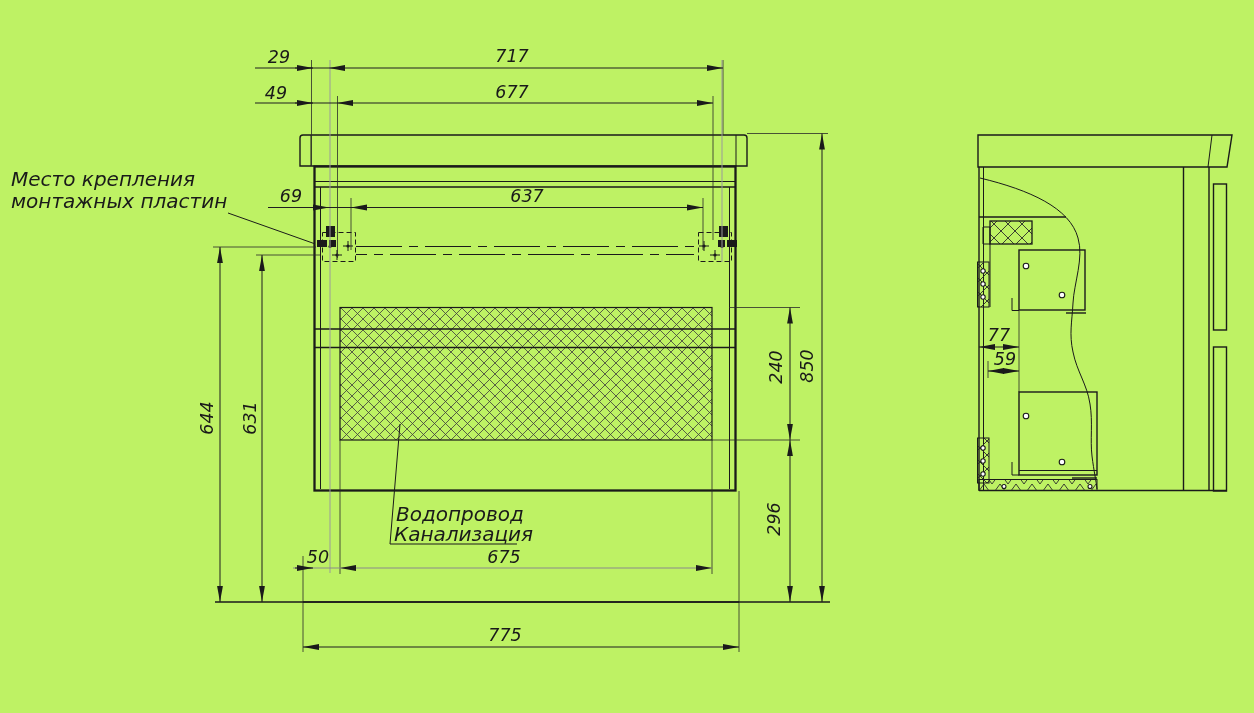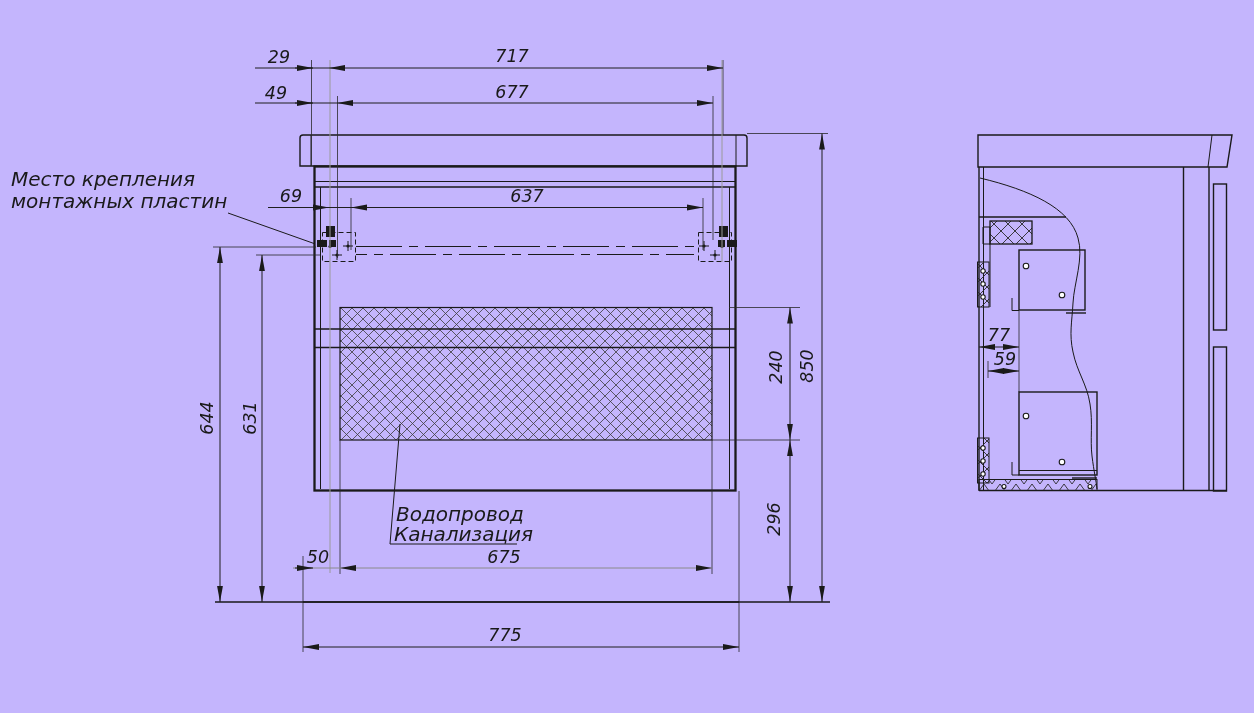--- a/index.html
+++ b/index.html
@@ -1,16 +1,16 @@
 <!DOCTYPE html>
 <html><head>
 <meta charset="utf-8">
 <style>
   html,body{margin:0;padding:0;background:#fff;}
-  .canvas{position:relative;width:1254px;height:713px;background:#c4b5fd;overflow:hidden;
+  .canvas{position:relative;width:1254px;height:713px;background:#bef264;overflow:hidden;
           font-family:"DejaVu Sans","Liberation Sans",sans-serif;}
   svg{position:absolute;left:0;top:0;}
   .ln{stroke:#1a1a1a;fill:none;stroke-width:1.4;}
   .bold{stroke:#1a1a1a;fill:none;stroke-width:2.3;}
   .thin{stroke:#1a1a1a;fill:none;stroke-width:1;}
   .ext{stroke:#2a2a2a;fill:none;stroke-width:0.8;}
   .gray{stroke:#9a9a9a;fill:none;stroke-width:1;}
   .dim{stroke:#1f1f1f;fill:none;stroke-width:1;}
   .dimgray{stroke:#8a8a8a;fill:none;stroke-width:1;}
   .dashrect{stroke:#1a1a1a;fill:none;stroke-width:1;stroke-dasharray:5 3;}

